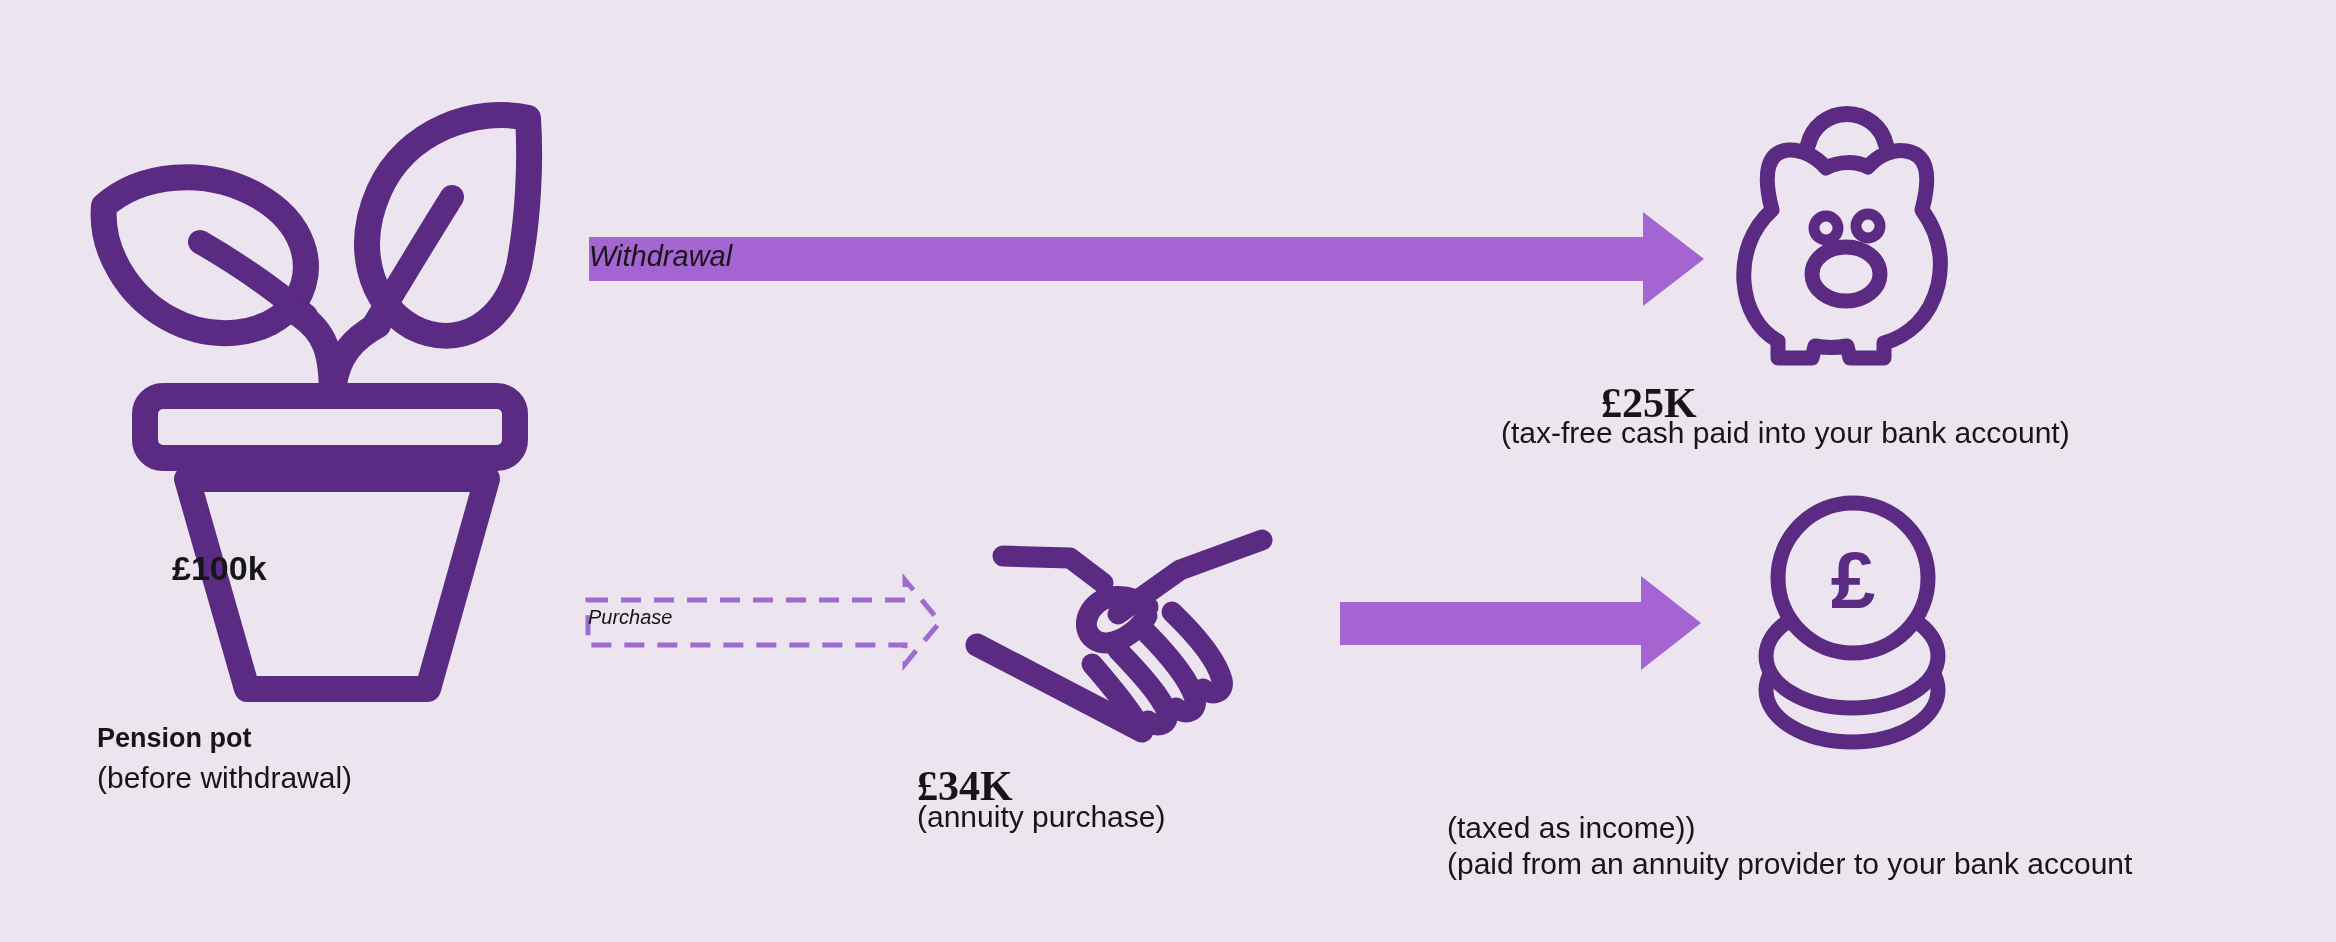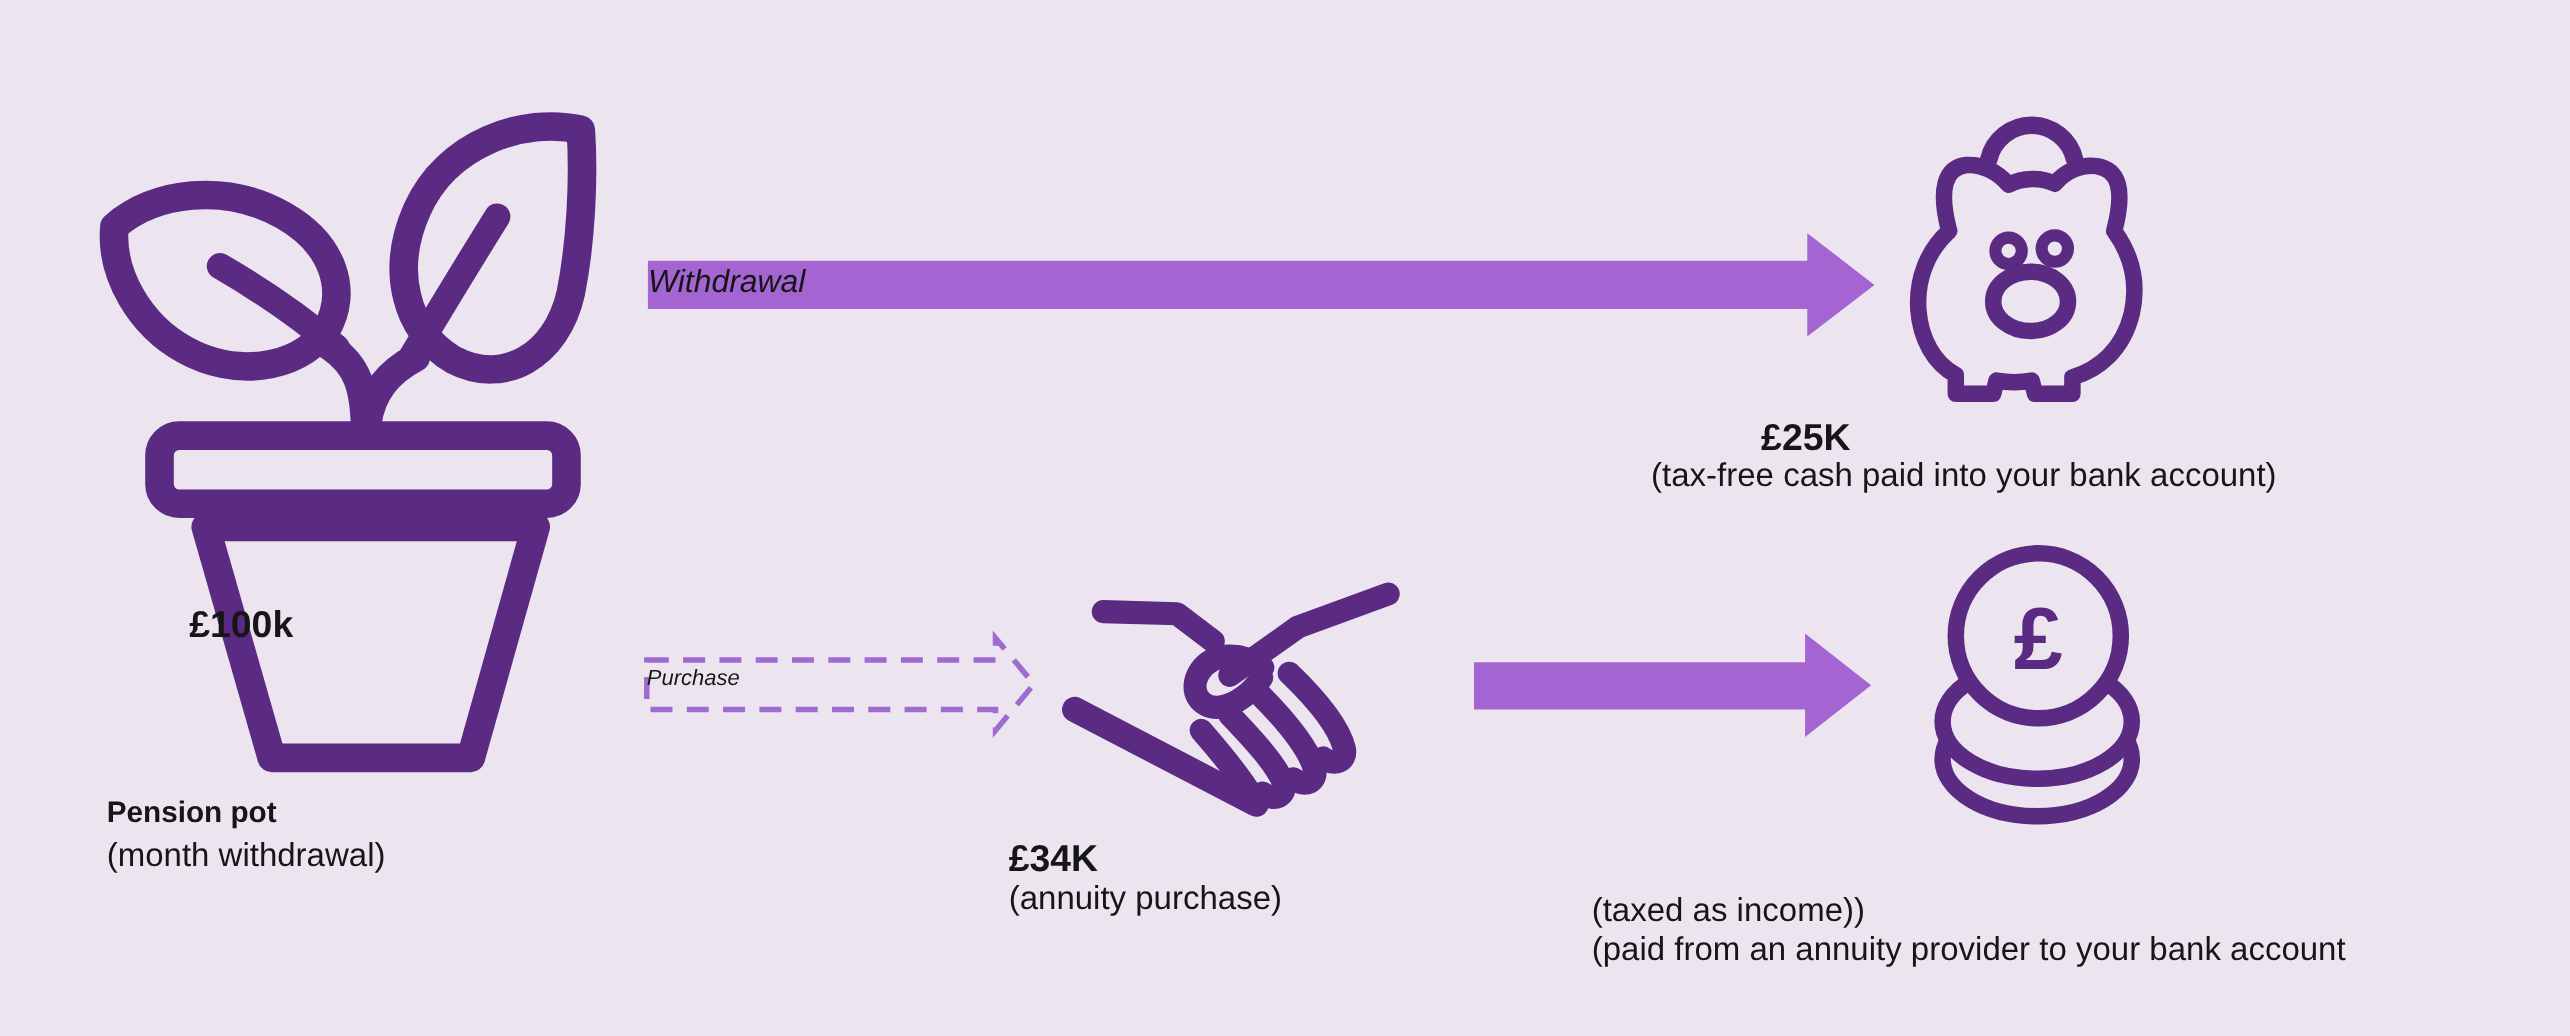--- a/index.html
+++ b/index.html
@@ -4,21 +4,21 @@
 <style>
   html,body{margin:0;padding:0;}
   body{font-family:"Liberation Sans", sans-serif; background:#ECE5F0;}
   .canvas{
     position:relative; width:2336px; height:942px;
     background:#ECE5F0; overflow:hidden;
     color:#161616;
   }
   svg.layer{position:absolute; left:0; top:0; width:2336px; height:942px;}
   .label{position:absolute; text-align:left; color:#161616;}
-  .amount{font-weight:bold; font-size:34px; line-height:1.15;}
+  .amount{font-weight:bold; font-size:42px; line-height:1.15;font-family:Liberation Serif, serif;}
   .desc{font-size:30px; line-height:1.2;}
   .arrow-label{font-style:italic; font-weight:500; font-size:29px;}
   .pot-amount{font-weight:bold; font-size:34px;}
   .pot-title{font-weight:bold; font-size:27px; line-height:1.1;}
   .pot-subtitle{font-size:30px; line-height:1.15;}
 </style>
 </head>
 <body>
 
 <div class="canvas">
@@ -97,21 +97,21 @@
   </svg>
 
   <div class="label arrow-label" style="left:589px; top:240px; width:1056px;">Withdrawal</div>
 
   <div class="label arrow-label" style="left:588px; top:606px; width:317px; font-size:20px;">Purchase</div>
 
   <div class="label pot-amount" style="left:172px; top:549px; width:300px;">£100k</div>
 
   <div class="label pot-title" style="left:97px; top:724px; width:450px;">Pension pot</div>
 
-  <div class="label pot-subtitle" style="left:97px; top:761px; width:450px;">(month withdrawal)</div>
+  <div class="label pot-subtitle" style="left:97px; top:761px; width:450px;">(before withdrawal)</div>
 
   <div class="label amount" style="left:1601px; top:379px; width:500px;">£25K</div>
 
   <div class="label desc" style="left:1501px; top:415px; width:700px;">(tax-free cash paid into your bank account)</div>
 
   <div class="label amount" style="left:917px; top:762px; width:400px;">£34K</div>
 
   <div class="label desc" style="left:917px; top:799px; width:400px;">(annuity purchase)</div>
 
 

